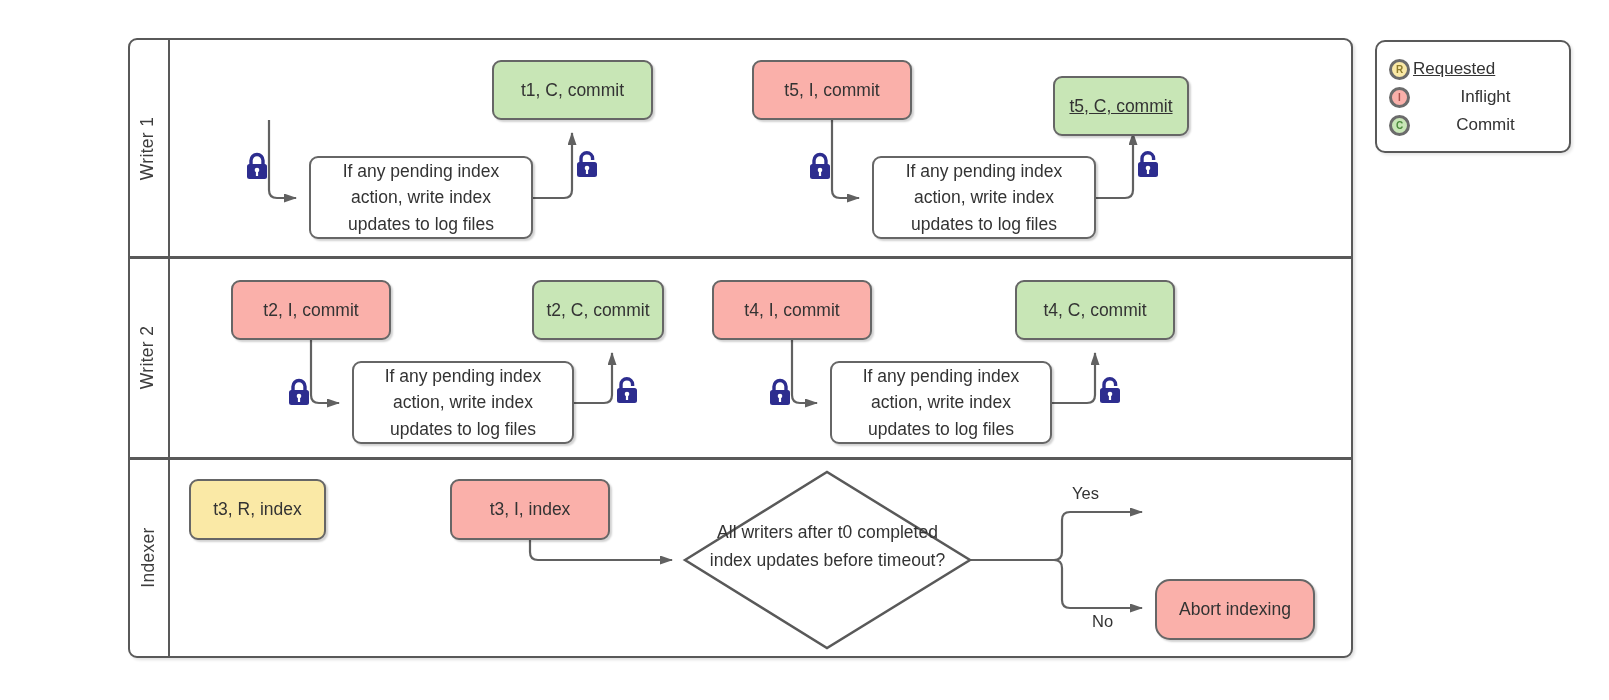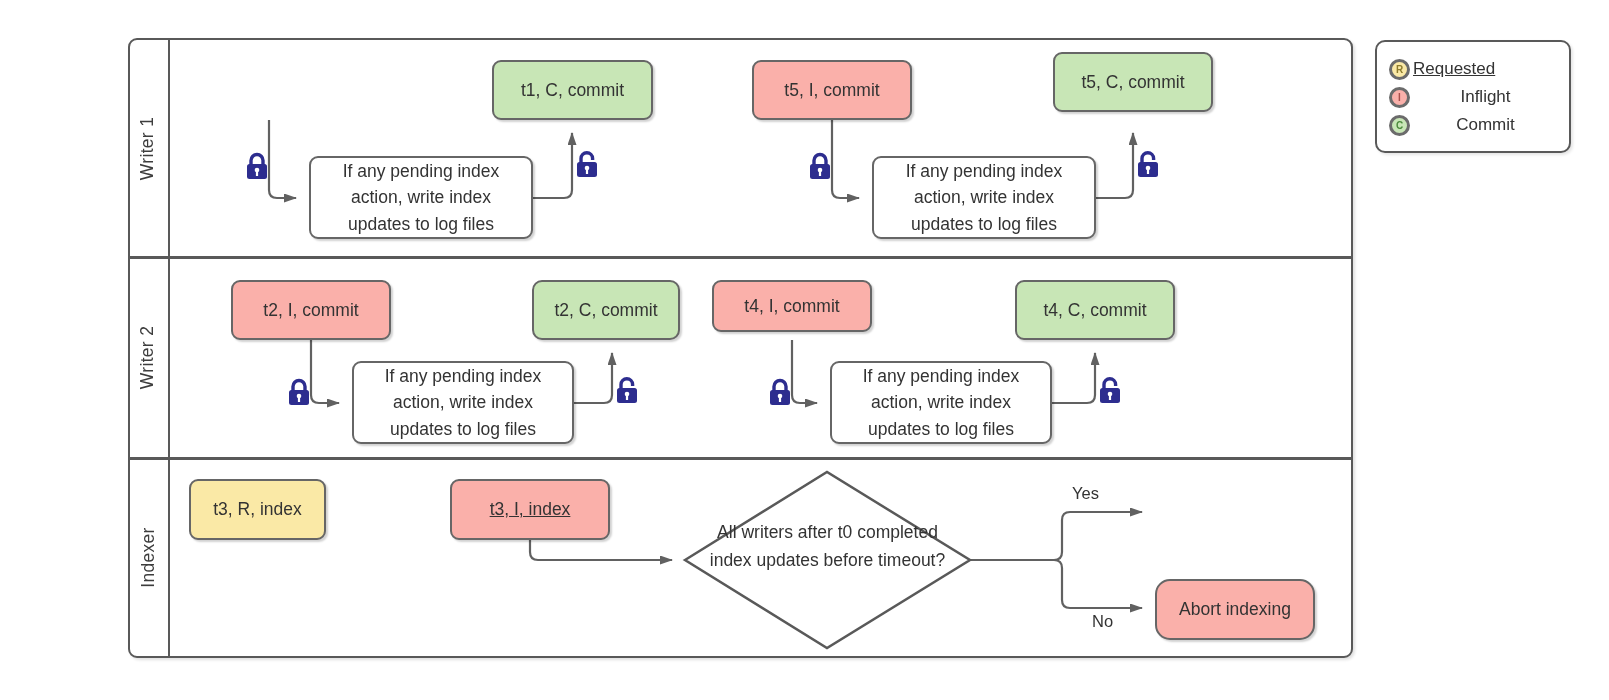--- a/index.html
+++ b/index.html
@@ -106,50 +106,50 @@
 
   <div class="node green" style="left:492px; top:60px; width:161px; height:60px;">
       <span>t1, C, commit</span>
     </div>
   <div class="node white process" style="left:309px; top:156px; width:224px; height:83px;">
       <span>If any pending index action, write index updates to log files</span>
     </div>
   <div class="node pink" style="left:752px; top:60px; width:160px; height:60px;">
       <span>t5, I, commit</span>
     </div>
-  <div class="node green" style="left:1053px; top:52px; width:160px; height:60px;">
+  <div class="node green" style="left:1053px; top:76px; width:136px; height:60px;text-decoration:underline;">
       <span>t5, C, commit</span>
     </div>
   <div class="node white process" style="left:872px; top:156px; width:224px; height:83px;">
       <span>If any pending index action, write index updates to log files</span>
     </div>
 
   <div class="node pink" style="left:231px; top:280px; width:160px; height:60px;">
       <span>t2, I, commit</span>
     </div>
-  <div class="node green" style="left:532px; top:280px; width:148px; height:60px;border-radius:10px;">
+  <div class="node green" style="left:532px; top:280px; width:132px; height:60px;">
       <span>t2, C, commit</span>
     </div>
   <div class="node white process" style="left:352px; top:361px; width:222px; height:83px;">
       <span>If any pending index action, write index updates to log files</span>
     </div>
-  <div class="node pink" style="left:712px; top:280px; width:160px; height:52px;">
+  <div class="node pink" style="left:712px; top:280px; width:160px; height:60px;">
       <span>t4, I, commit</span>
     </div>
   <div class="node green" style="left:1015px; top:280px; width:160px; height:60px;">
       <span>t4, C, commit</span>
     </div>
   <div class="node white process" style="left:830px; top:361px; width:222px; height:83px;">
       <span>If any pending index action, write index updates to log files</span>
     </div>
 
   <div class="node yellow" style="left:189px; top:479px; width:137px; height:61px;">
       <span>t3, R, index</span>
     </div>
-  <div class="node pink" style="left:450px; top:479px; width:160px; height:61px;text-decoration:underline;">
+  <div class="node pink" style="left:450px; top:479px; width:160px; height:61px;">
       <span>t3, I, index</span>
     </div>
   <div class="diamond-text">All writers after t0 completed index updates before timeout?</div>
   <div class="branch-label" style="left:1072px; top:484px;">Yes</div>
   <div class="branch-label" style="left:1076px; top:612px;margin-left:16px;">No</div>
   <div class="node pink" style="left:1155px; top:579px; width:160px; height:61px;border-radius:15px;">
       <span>Abort indexing</span>
     </div>
 
   <svg class="lock" style="left:246px; top:152px;" viewBox="0 0 22 28">

